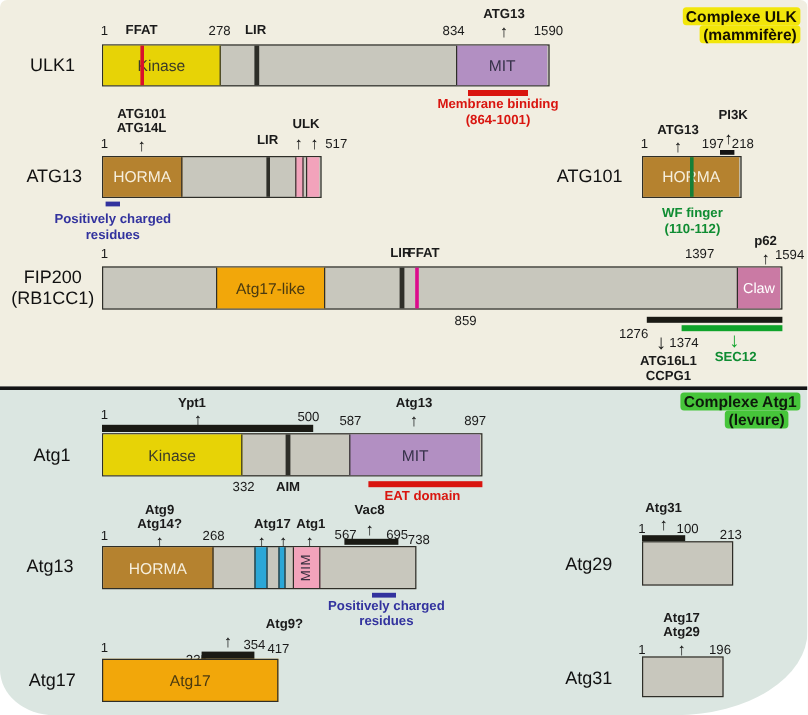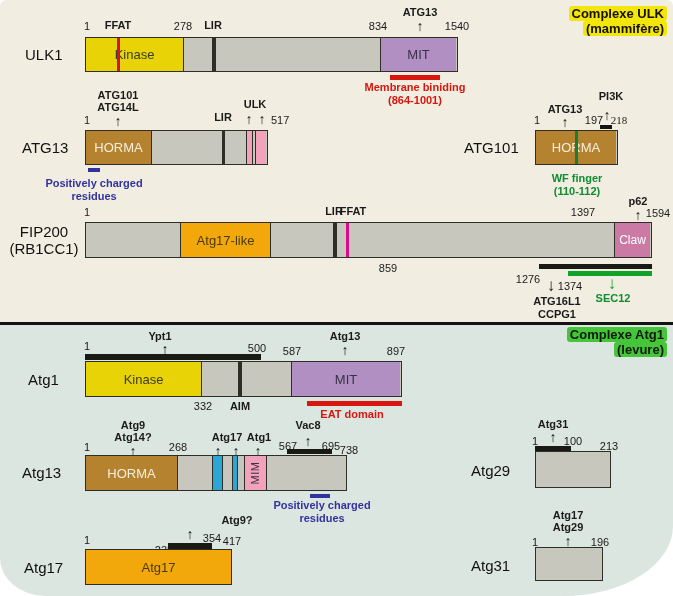--- a/index.html
+++ b/index.html
@@ -49,21 +49,21 @@
   <div class="t tr" style="right:6px;top:22px;"><span class="hl-y">(mammifère)</span></div>
 
   <div class="t name" style="left:25px;top:46px;">ULK1</div>
   <div class="t tc" style="left:87px;top:20px;">1</div>
   <div class="t tc b" style="left:118px;top:19px;">FFAT</div>
   <div class="t tc" style="left:183px;top:20px;">278</div>
   <div class="t tc b" style="left:213px;top:19px;">LIR</div>
   <div class="t tc b" style="left:420px;top:6px;">ATG13</div>
   <div class="arrow" style="left:420px;top:19px;">↑</div>
   <div class="t tc" style="left:378px;top:20px;">834</div>
-  <div class="t tc" style="left:457px;top:20px;">1540</div>
+  <div class="t tc" style="left:457px;top:20px;">1590</div>
   <div class="bar" style="left:85px;top:37px;width:373px;height:35px;">
     <div class="seg yellow eL" style="left:0;width:98px;">
         <span>Kinase</span>
       </div>
     <div class="vline" style="left:31px;width:3px;background:#d8102c;"></div>
     <div class="vline" style="left:126px;width:4px;background:#2e2e28;"></div>
     <div class="seg purple eR" style="left:294px;width:76px;">
         <span>MIT</span>
       </div>
   </div>
@@ -91,21 +91,21 @@
   </div>
   <div class="hbar" style="left:88px;top:168px;width:12px;height:4px;background:#32329e;"></div>
   <div class="t tc bluetx" style="left:94px;top:177px;">Positively charged</div>
   <div class="t tc bluetx" style="left:94px;top:190px;">residues</div>
 
   <div class="t tc b" style="left:611px;top:90px;">PI3K</div>
   <div class="t tc b" style="left:565px;top:103px;">ATG13</div>
   <div class="t tc" style="left:537px;top:114px;">1</div>
   <div class="t tc" style="left:594px;top:114px;">197</div>
   <div class="arrow" style="left:607px;top:108px;">↑</div>
-  <div class="t tc" style="left:619px;top:114px;font-family:Liberation Serif, serif;">218</div>
+  <div class="t tc" style="left:619px;top:114px;">218</div>
   <div class="hbar" style="left:600px;top:125px;width:12px;height:4px;background:#141414;"></div>
   <div class="arrow" style="left:565px;top:115px;">↑</div>
   <div class="t name" style="left:464px;top:139px;">ATG101</div>
   <div class="bar" style="left:535px;top:130px;width:83px;height:35px;">
     <div class="seg brown eL eR" style="left:0;width:80px;">
         <span>HORMA</span>
       </div>
     <div class="vline" style="left:39px;width:3px;background:#157f38;"></div>
   </div>
   <div class="t tc greentx" style="left:577px;top:172px;">WF finger</div>
@@ -135,21 +135,21 @@
   <div class="hbar" style="left:568px;top:271px;width:84px;height:5px;background:#0fa32a;"></div>
   <div class="t tc" style="left:528px;top:273px;">1276</div>
   <div class="t tc" style="left:570px;top:280px;">1374</div>
   <div class="arrow darr" style="left:551px;top:277px;">↓</div>
   <div class="arrow darr" style="left:612px;top:275px;color:#0fa32a;">↓</div>
   <div class="t tc b" style="left:557px;top:295px;">ATG16L1</div>
   <div class="t tc b" style="left:557px;top:308px;">CCPG1</div>
   <div class="t tc greentx" style="left:613px;top:292px;">SEC12</div>
 
   <div class="t tr" style="right:6px;top:328px;"><span class="hl-g">Complexe Atg1</span></div>
-  <div class="t tr" style="right:6px;top:343px;"><span class="hl-g">(levure)</span></div>
+  <div class="t tr" style="right:16px;top:343px;"><span class="hl-g">(levure)</span></div>
 
   <div class="t name" style="left:28px;top:371px;">Atg1</div>
   <div class="t tc b" style="left:160px;top:330px;">Ypt1</div>
   <div class="arrow" style="left:165px;top:342px;">↑</div>
   <div class="t tc" style="left:87px;top:340px;">1</div>
   <div class="hbar" style="left:85px;top:354px;width:176px;height:6px;background:#1a1a14;"></div>
   <div class="t tc" style="left:257px;top:342px;">500</div>
   <div class="t tc" style="left:292px;top:345px;">587</div>
   <div class="t tc b" style="left:345px;top:330px;">Atg13</div>
   <div class="arrow" style="left:345px;top:343px;">↑</div>

